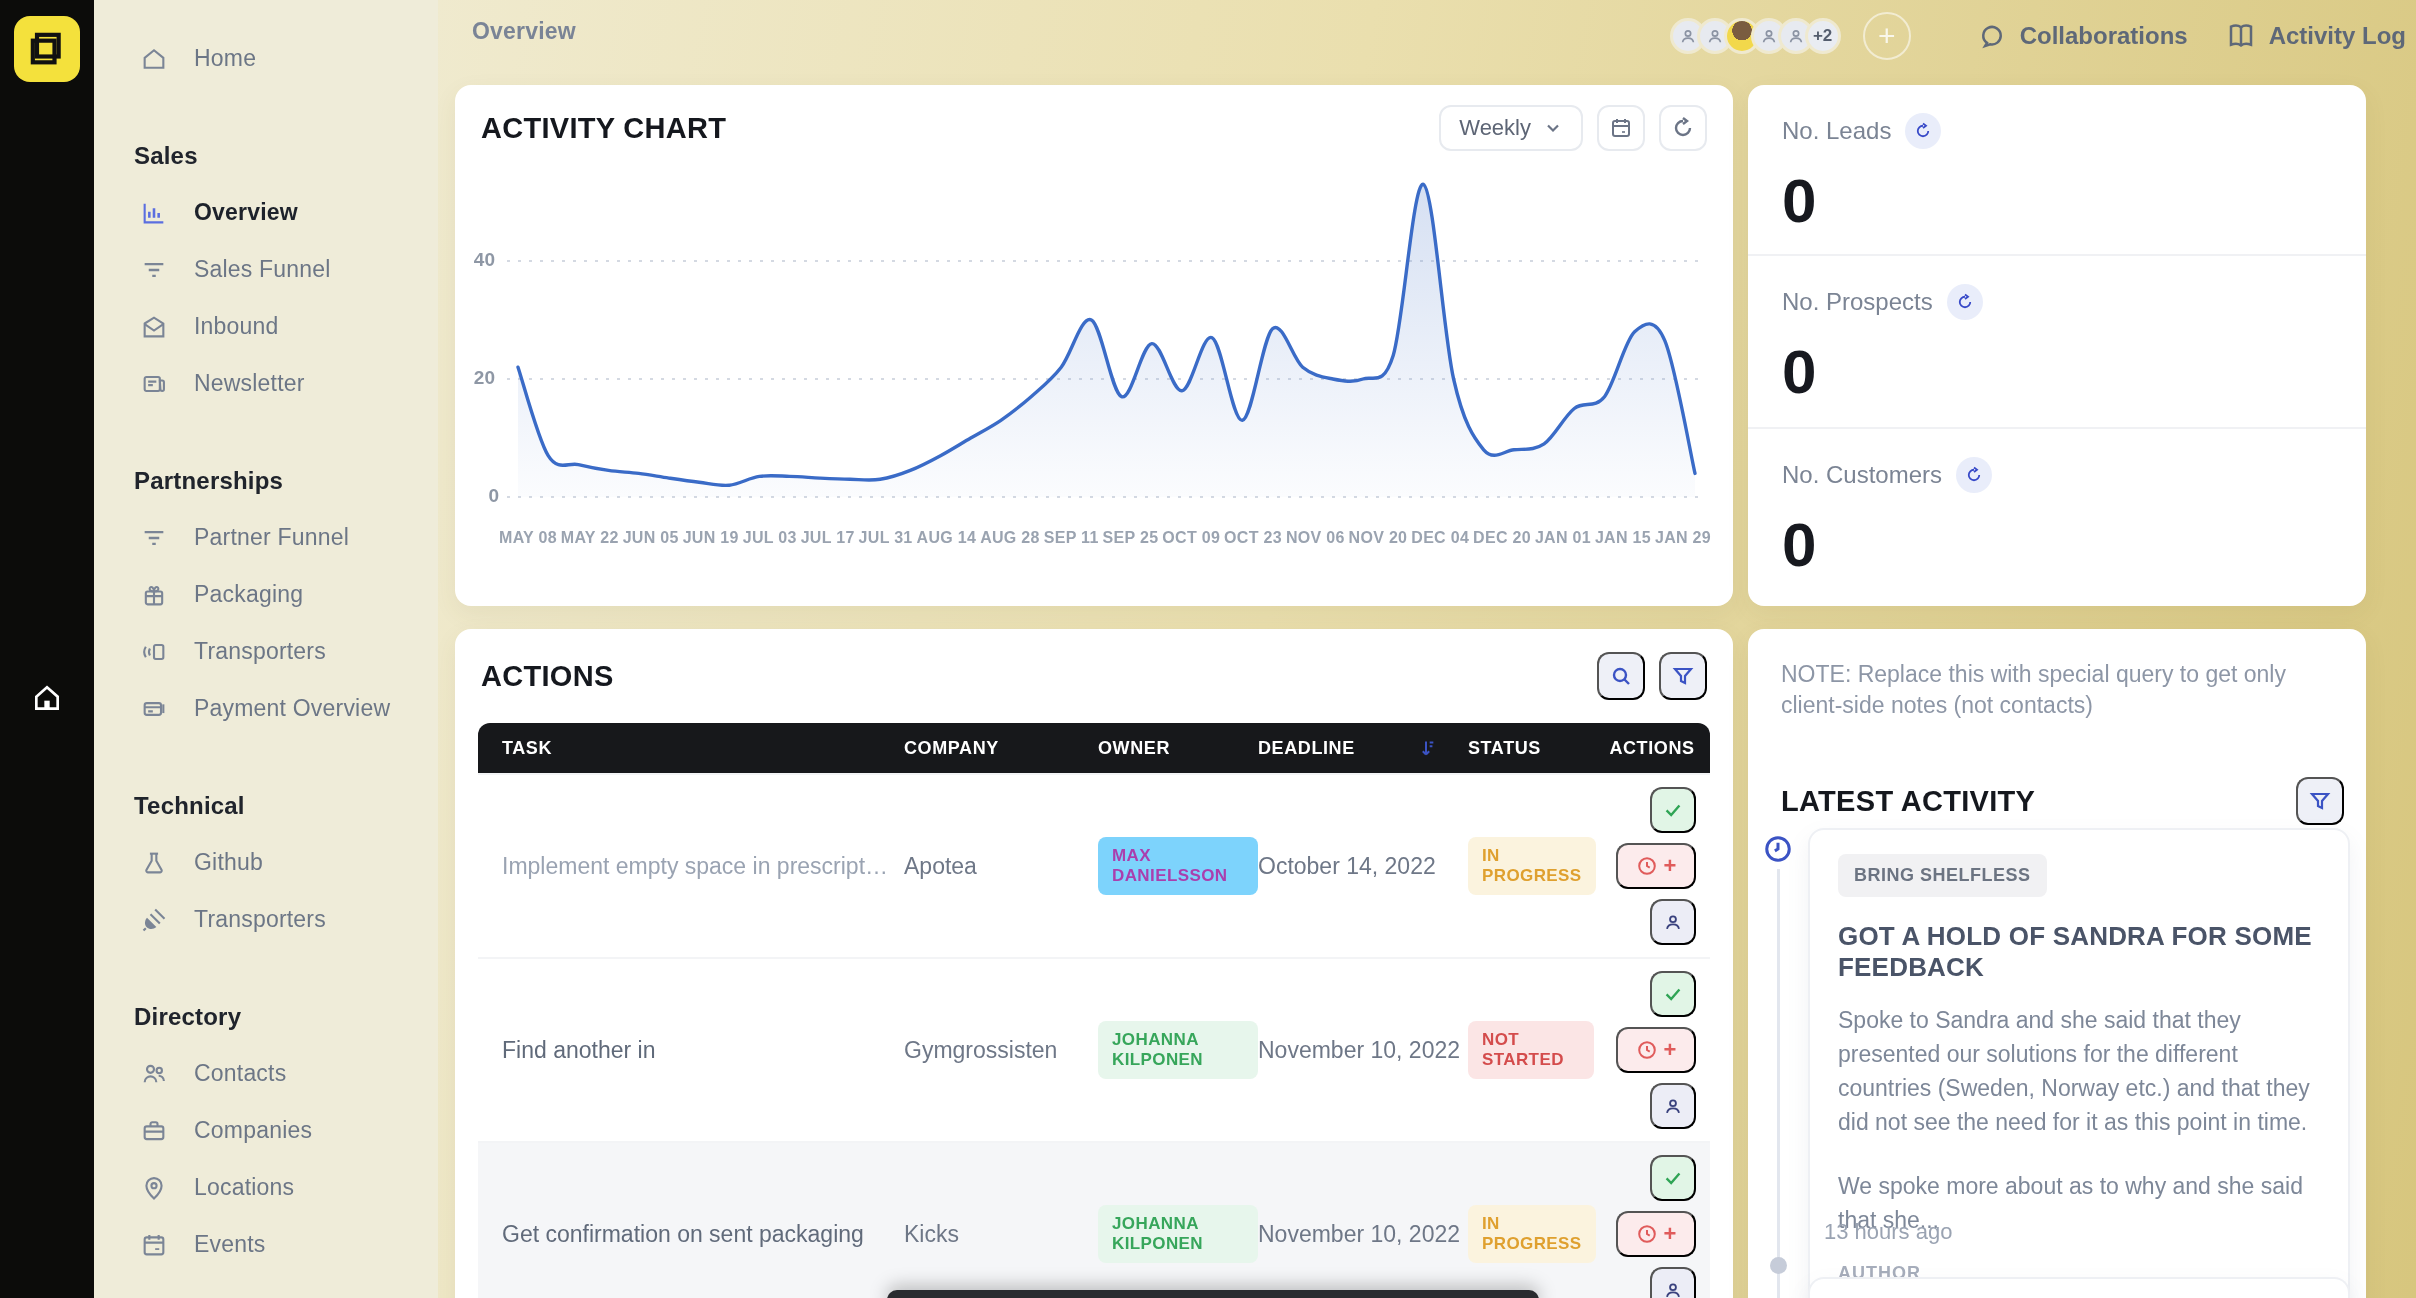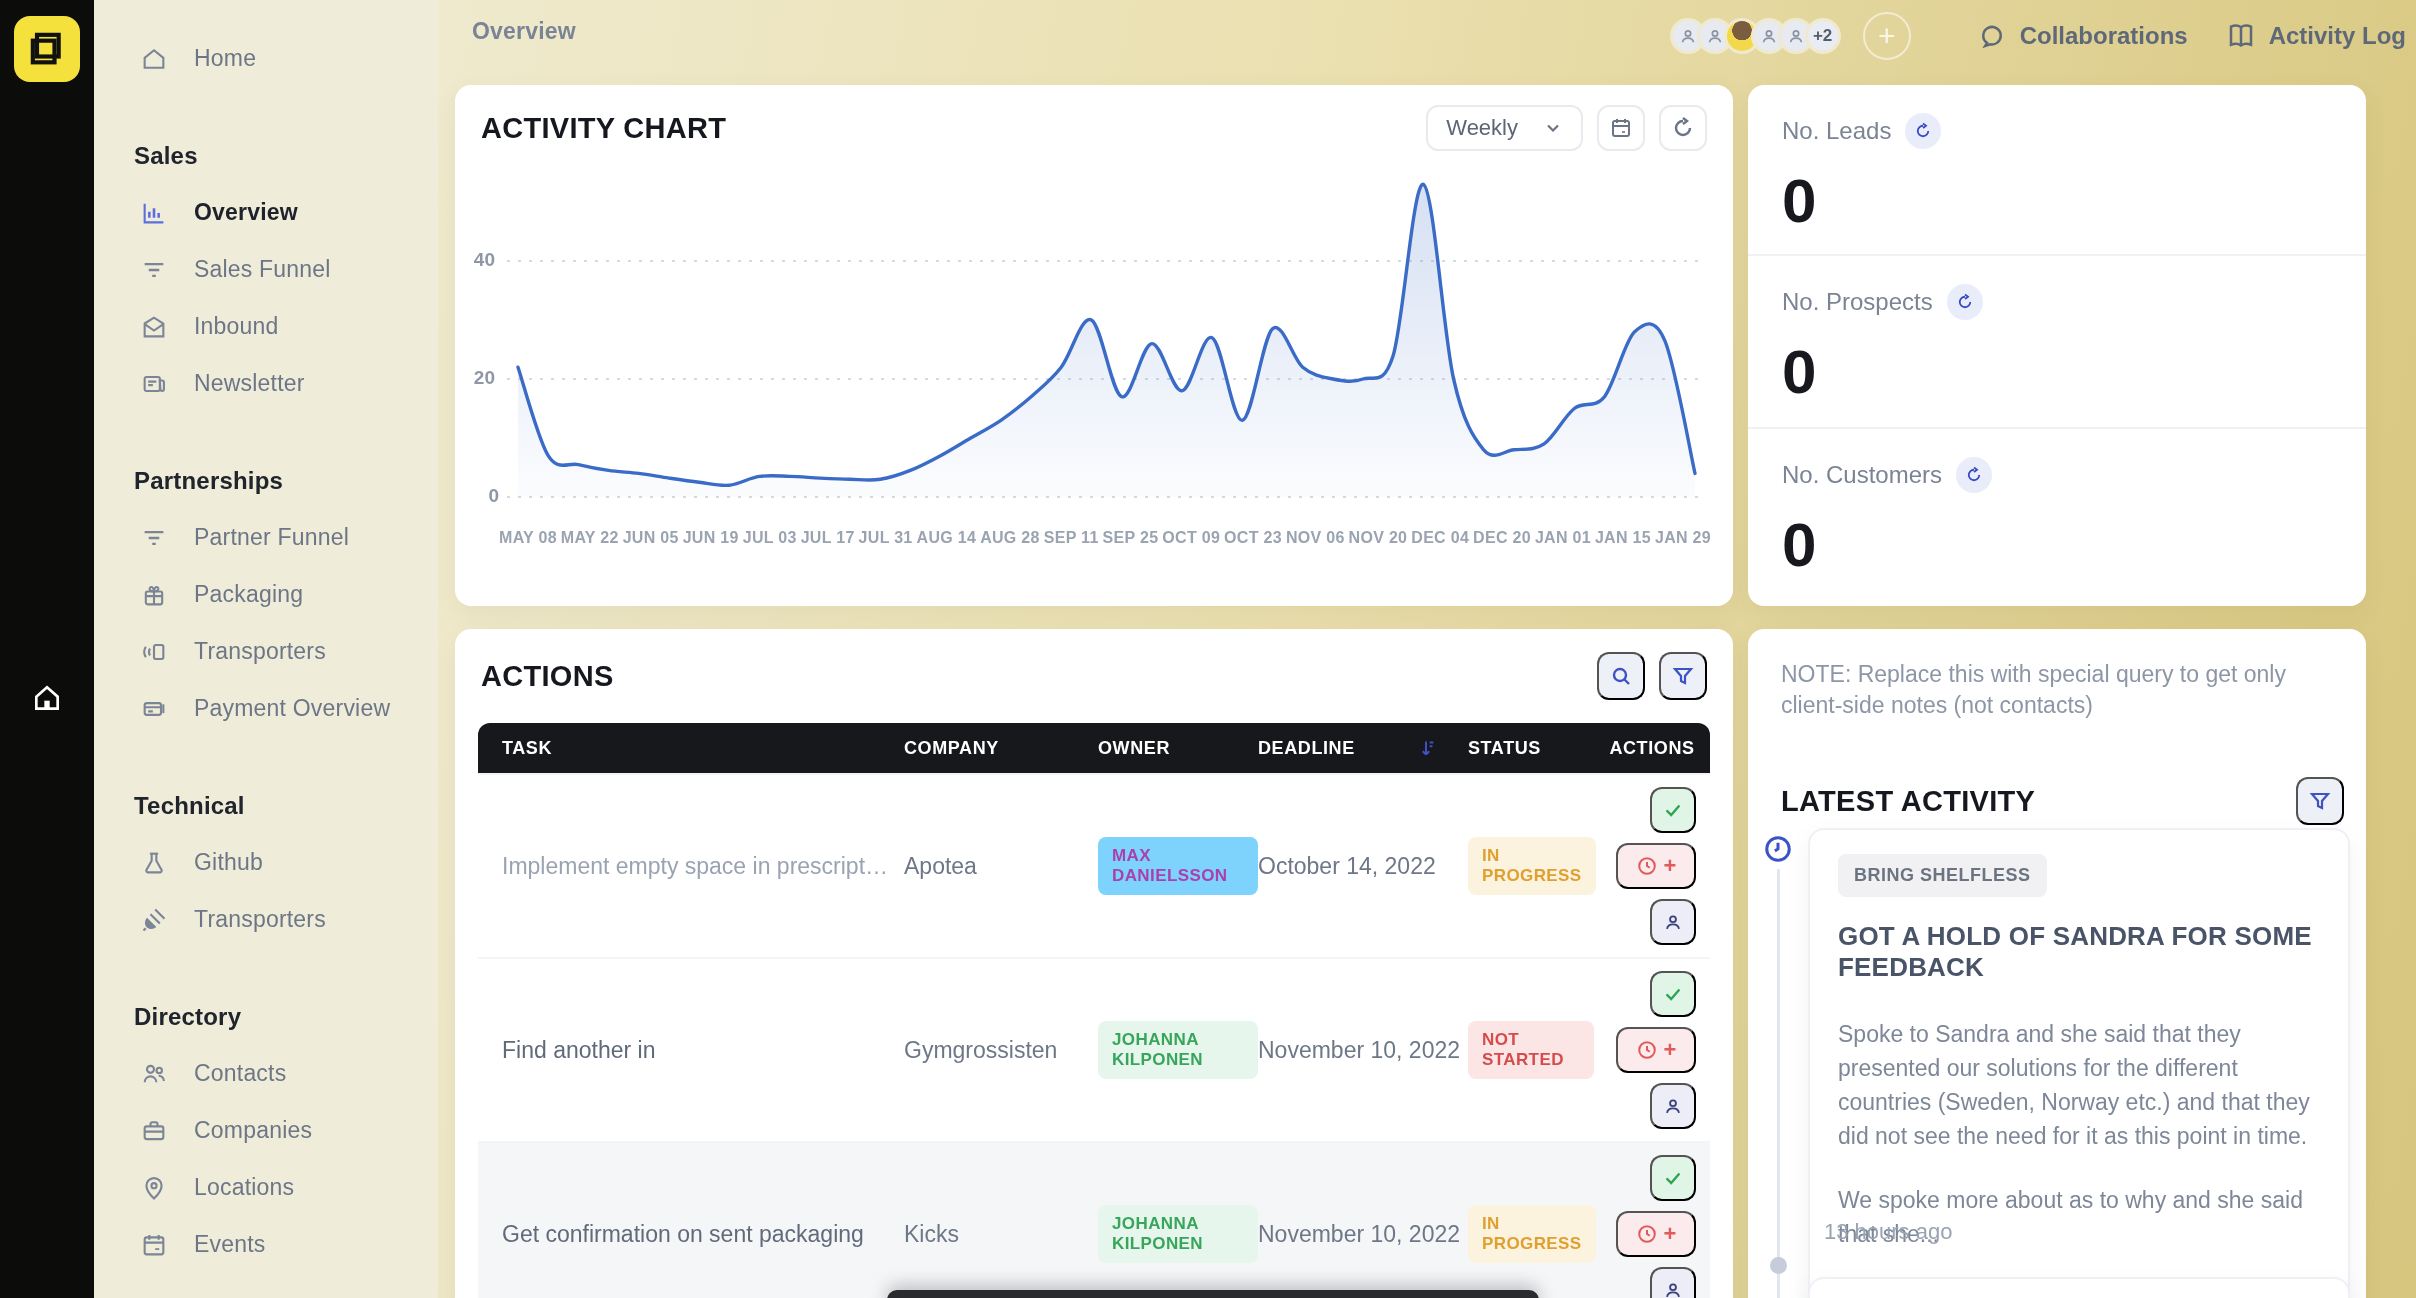--- a/index.html
+++ b/index.html
@@ -46,21 +46,21 @@
   .latest-card { left:1748px; top:629px; width:618px; height:720px; }
 
   .card-title { font-size:29px; font-weight:800; color:#15181e; letter-spacing:0.3px; }
 
   
   .chart-head { position:absolute; left:26px; right:26px; top:18px; height:50px; display:flex; align-items:center; }
   .chart-head .card-title { margin-left:0; }
   .chart-controls { margin-left:auto; display:flex; align-items:center; gap:14px; }
   .pill-btn { height:46px; border:2px solid #e7eaef; border-radius:12px; background:#fff; display:flex; align-items:center;
               justify-content:center; color:#5d6575; font-size:22px; font-weight:500; cursor:pointer; }
-  .pill-btn.range { padding:8px 18px; gap:25px; }
+  .pill-btn.range { padding:8px 18px; gap:12px; }
   .pill-btn.sq { width:48px; }
   .pill-btn .ic { width:24px; height:24px; color:#6b7486; }
   .ytick { position:absolute; width:40px; text-align:right; font-size:19px; font-weight:700; color:#8e97a5; }
   .xlabels { position:absolute; left:44px; right:22px; top:444px; display:flex; justify-content:space-between; }
   .xlabels span { font-size:16px; font-weight:700; color:#9aa3b0; letter-spacing:0.3px; }
   #chart-svg { position:absolute; left:52px; top:90px; }
 
   
   .stat { position:absolute; left:0; width:100%; padding:28px 18px 0 34px; }
   .stat + .stat { border-top:2px solid #f0f1f4; }
@@ -110,21 +110,21 @@
   .latest-head { position:absolute; left:33px; top:148px; right:22px; display:flex; align-items:center; }
   .latest-head .icon-btn { margin-left:auto; }
   .timeline-line { position:absolute; left:29px; top:240px; bottom:0; width:3px; background:#e2e6ee; }
   .timeline-clock { position:absolute; left:12px; top:202px; width:36px; height:36px; border-radius:50%; background:#fff;
                     color:#3b53c4; display:flex; align-items:center; justify-content:center; }
   .timeline-dot { position:absolute; left:22px; top:628px; width:17px; height:17px; border-radius:50%; background:#c6ccd9; }
   .activity-item { position:absolute; left:60px; top:199px; width:542px; background:#fff; border:2px solid #eef0f4;
                    border-radius:16px; box-shadow:0 10px 22px rgba(120,126,148,0.10); padding:24px 28px; }
   .chip.gray { background:#f1f1f3; color:#6c7482; font-size:18px; letter-spacing:0.5px; padding:11px 16px; }
   .act-heading { margin-top:24px; font-size:26px; font-weight:800; color:#4a5468; letter-spacing:0.2px; }
-  .act-body { margin-top:34px; font-size:23px; color:#7d8798; line-height:34px; }
+  .act-body { margin-top:20px; font-size:23px; color:#7d8798; line-height:34px; }
   .act-body + .act-body { margin-top:30px; }
   .author-label { margin-top:26px; font-size:18px; font-weight:700; color:#a6adbb; letter-spacing:1px; }
   .time-ago { position:absolute; left:76px; top:590px; font-size:22px; color:#9aa3b2; }
   .activity-item.partial { top:648px; height:90px; overflow:hidden; border-bottom:none; }
 
   .dark-bar { position:absolute; left:887px; top:1290px; width:652px; height:20px; background:#292b2f;
               border-radius:10px 10px 0 0; box-shadow:0 -4px 18px rgba(0,0,0,0.25); z-index:9; }
 
   .ic svg { display:block; width:100%; height:100%; }
 </style>

